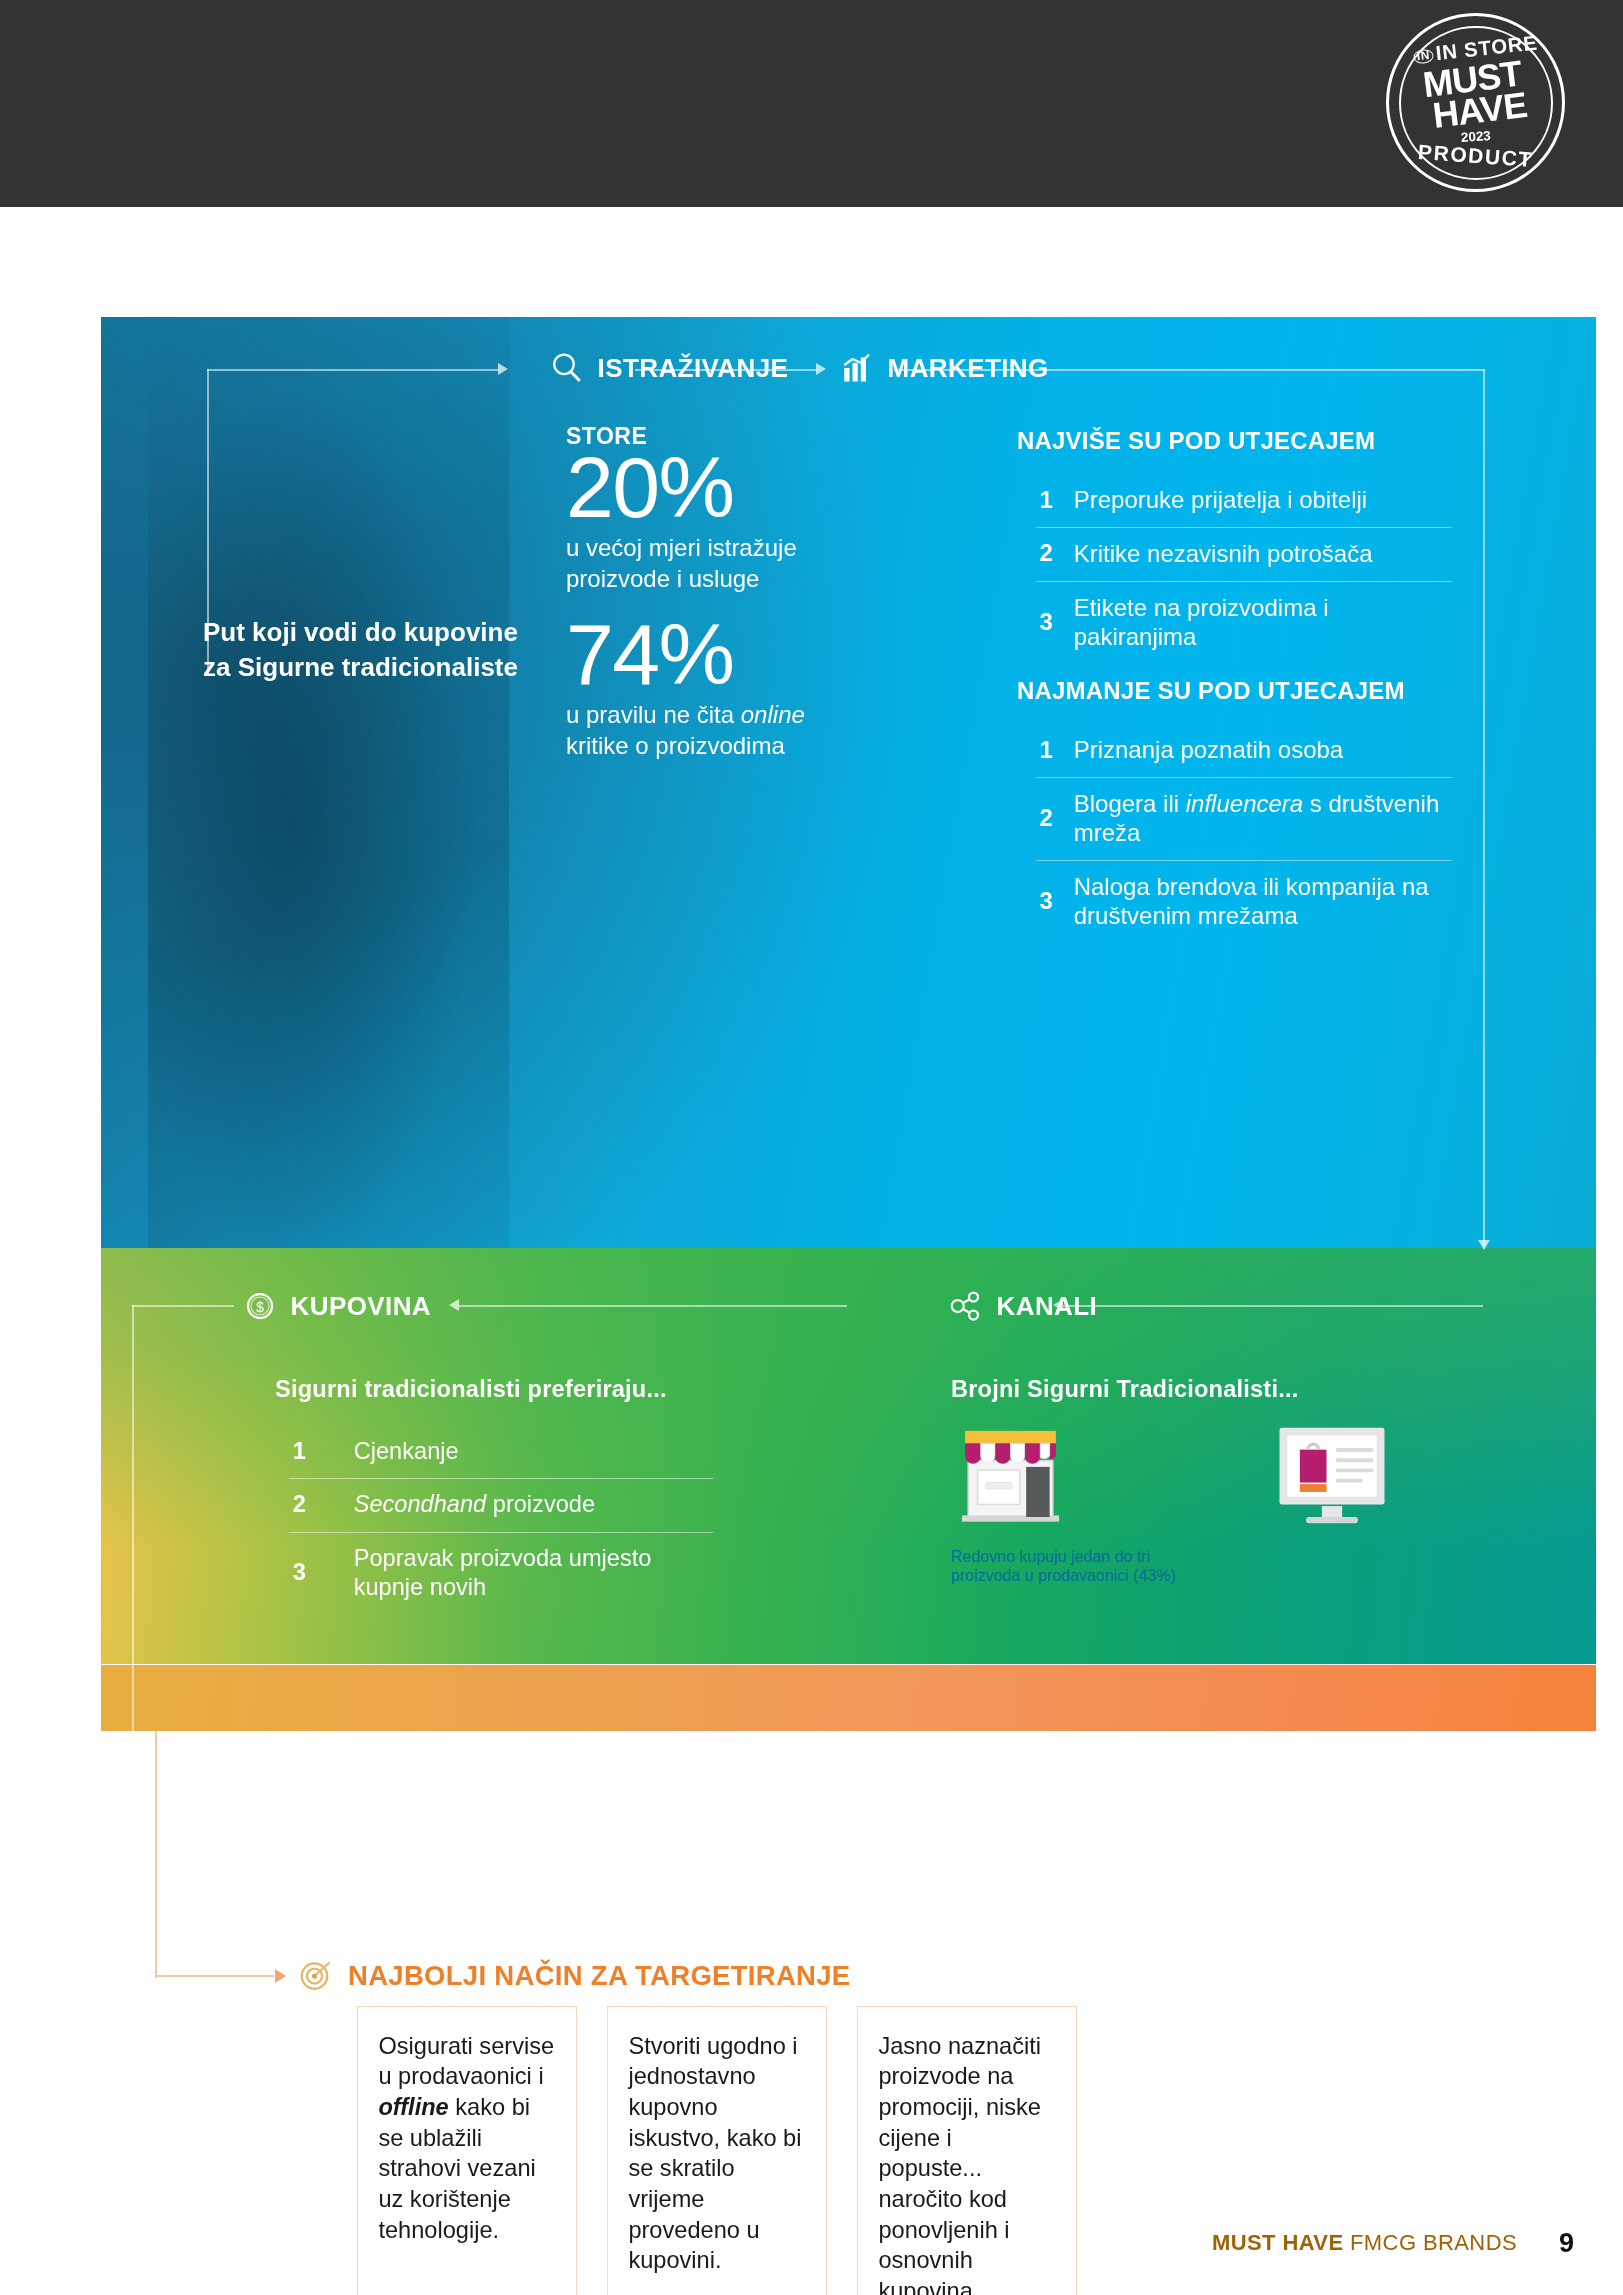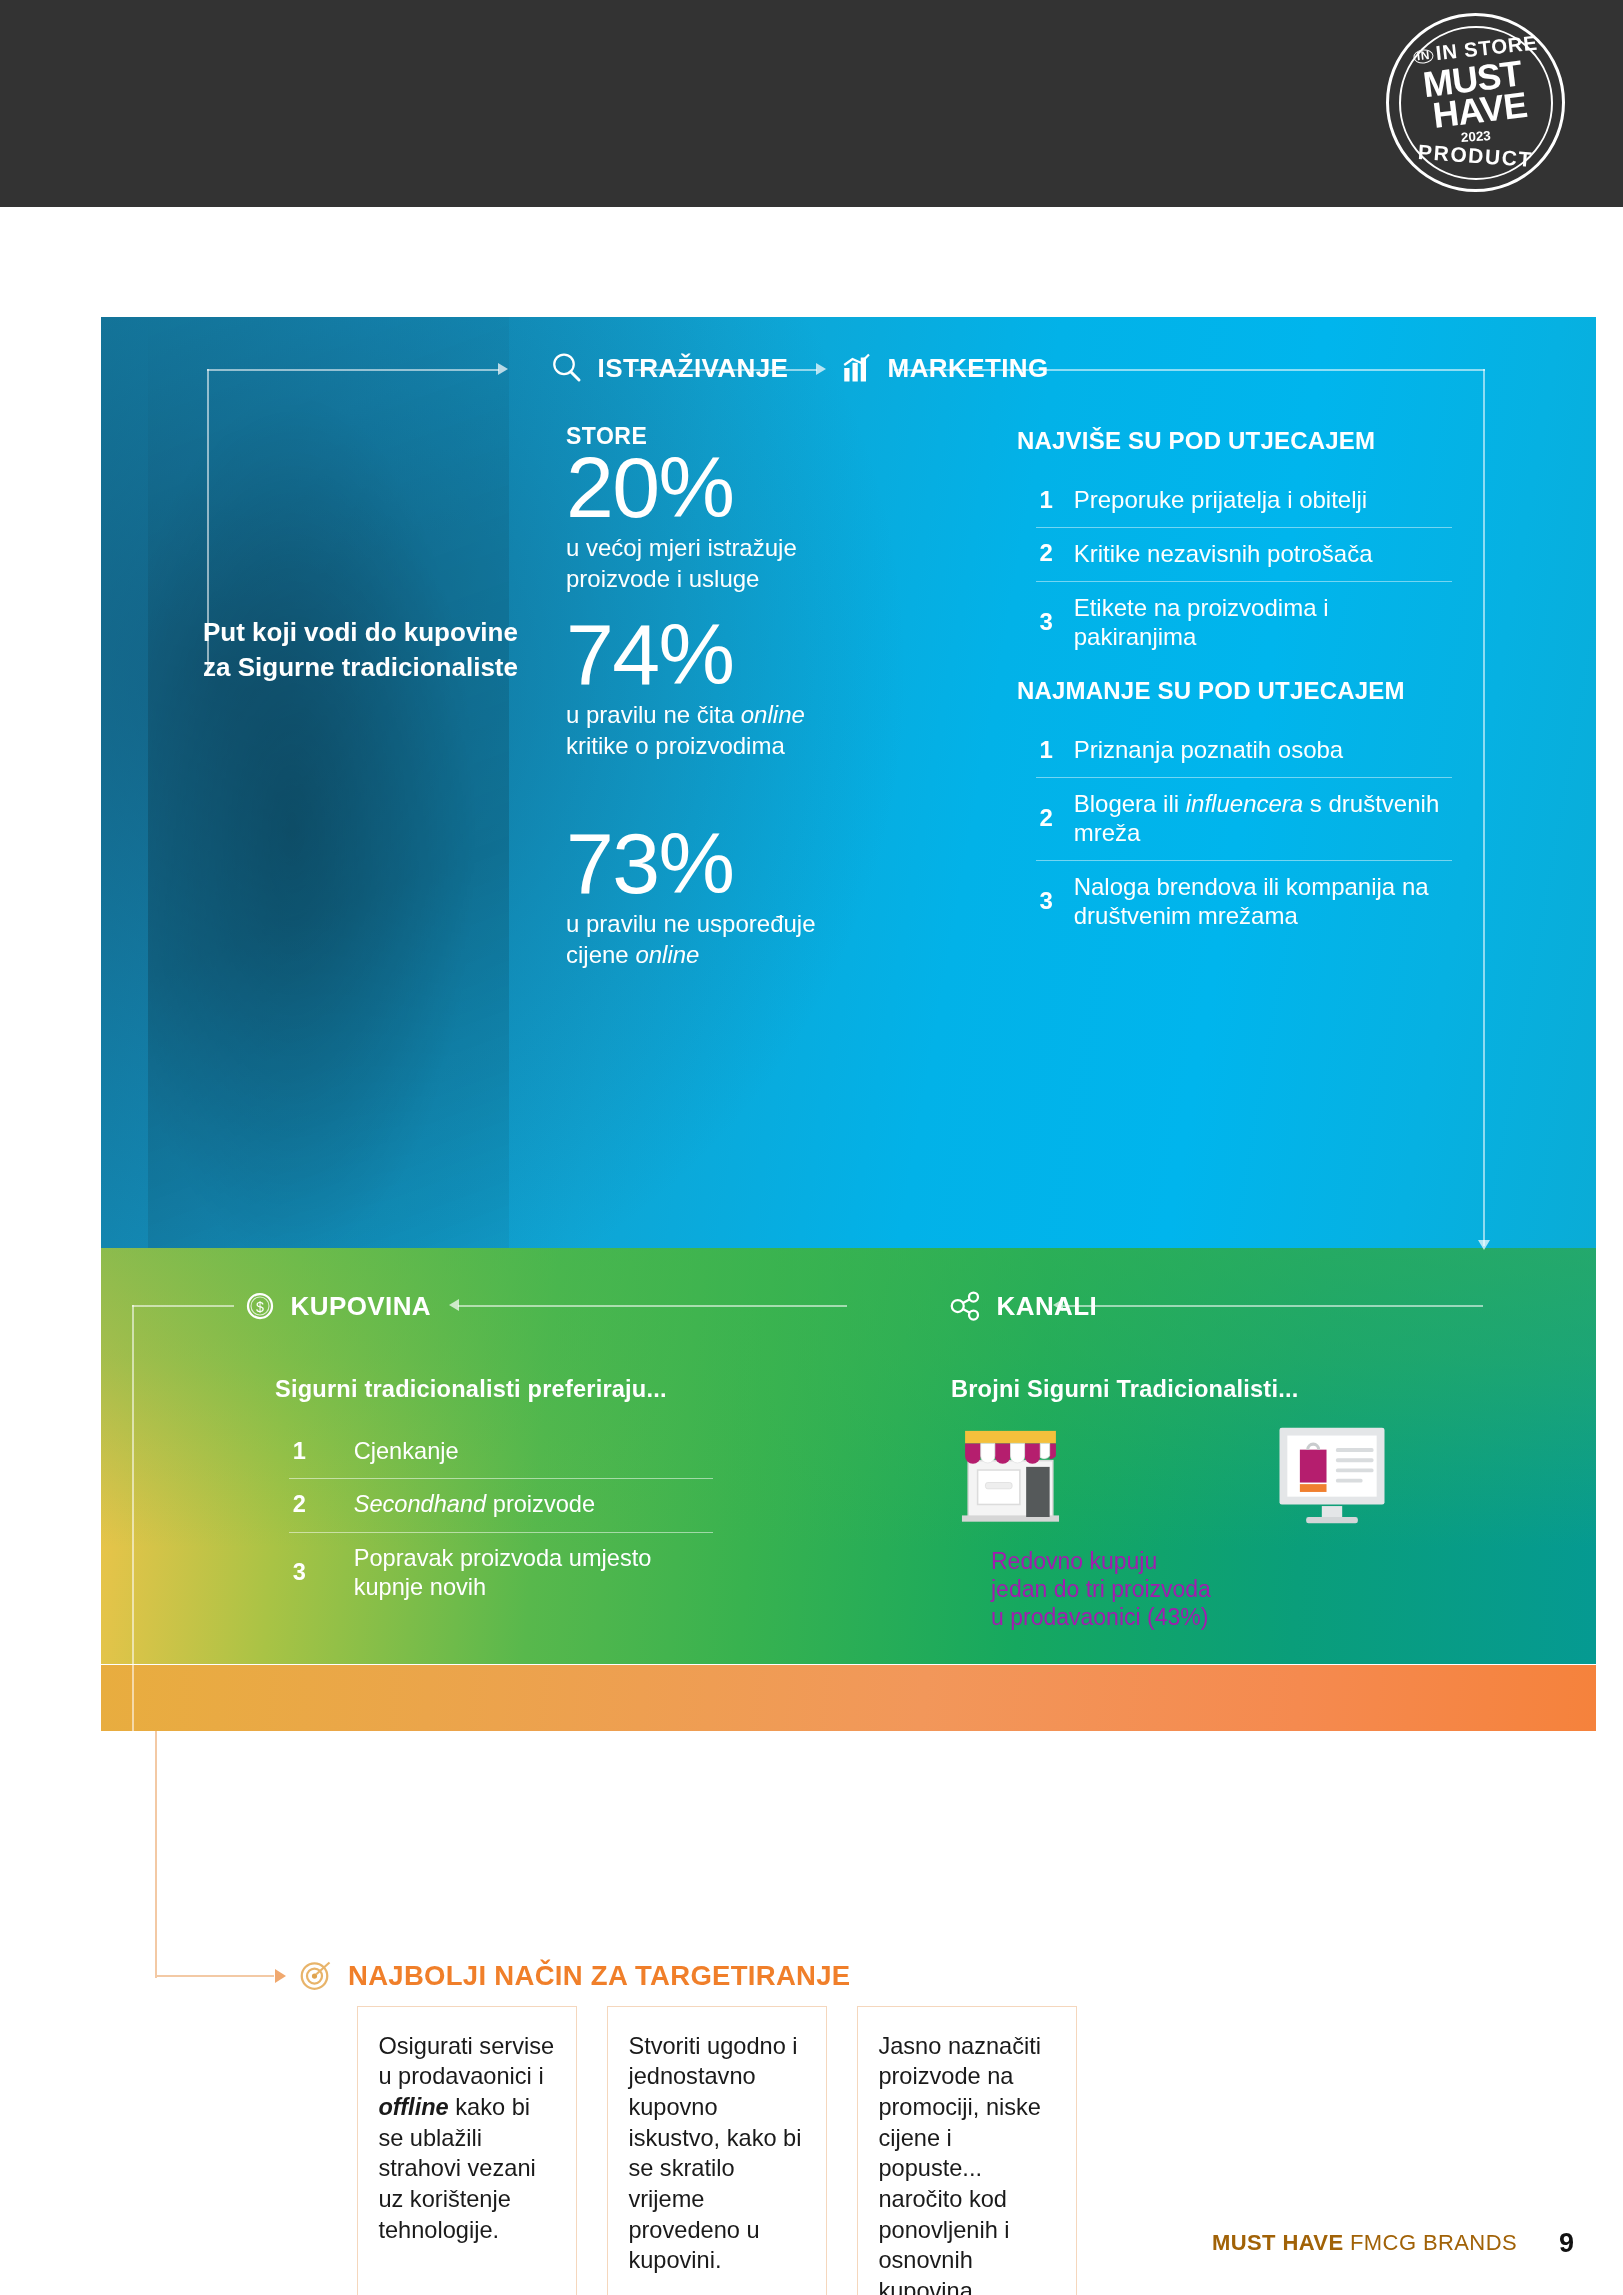--- a/index.html
+++ b/index.html
@@ -125,21 +125,21 @@
     position:absolute; color:#ffffff; font-size:23.6px; font-weight:bold; letter-spacing:0.2px; white-space:nowrap;
   }
   .green-list { position:absolute; width:440px; }
   .green-list .rank-item + .rank-item { border-top:1.6px solid rgba(255,255,255,0.50); }
   .green-list .rank-num { font-size:23.6px; }
   .green-list .rank-txt { font-size:23.6px;margin-left:27px; }
 
   .channel-wrap { position:absolute; display:flex; gap:55px; align-items:flex-start;}
   .channel { width:267px; }
   .channel-icon { height:118px; display:flex; align-items:center; }
-  .channel-cap { color:#a21caf; font-size:23px; font-weight:300; line-height:1.22; margin-top:12.6px;margin-left:40px; }
+  .channel-cap { color:#0369a1; font-size:16px; font-weight:300; line-height:1.22; margin-top:12.6px; }
   .channel-cap em { font-style:italic; }
 
   
   .target-head { position:absolute; left:298px; top:1958px; display:flex; align-items:center; gap:14px; }
   .target-title { color:#f07f2a; font-size:27.5px; font-weight:bold; letter-spacing:0.3px; white-space:nowrap; }
   .target-line-h { position:absolute; height:2.4px; background:#f3c9a4; }
   .target-line-v { position:absolute; width:2.4px; background:#f3c9a4; }
   .target-arrow {
     position:absolute; width:0; height:0;
     border-top:7px solid transparent; border-bottom:7px solid transparent;
@@ -242,27 +242,20 @@
   </div>
 
   <div class="stat-block" style="left:465px; top:294px;">
     <div class="stat-num">74%</div>
     <div class="stat-cap">
       <span>u pravilu ne čita </span><em>online</em><br>
       <span>kritike o proizvodima</span>
     </div>
   </div>
 
-  <div class="stat-block" style="left:465px; top:503px;">
-    <div class="stat-num">73%</div>
-    <div class="stat-cap">
-      <span>u pravilu ne uspoređuje</span><br>
-      <span>cijene </span><em>online</em>
-    </div>
-  </div>
 
   <div class="col-head" style="left:916px; top:110px;">NAJVIŠE SU POD UTJECAJEM</div>
 
   <div class="rank-list" style="left:935px; top:157px;">
     <div class="rank-item">
       <span class="rank-num">1</span>
       <span class="rank-txt">Preporuke prijatelja i obitelji</span>
     </div>
     <div class="rank-item">
       <span class="rank-num">2</span>

